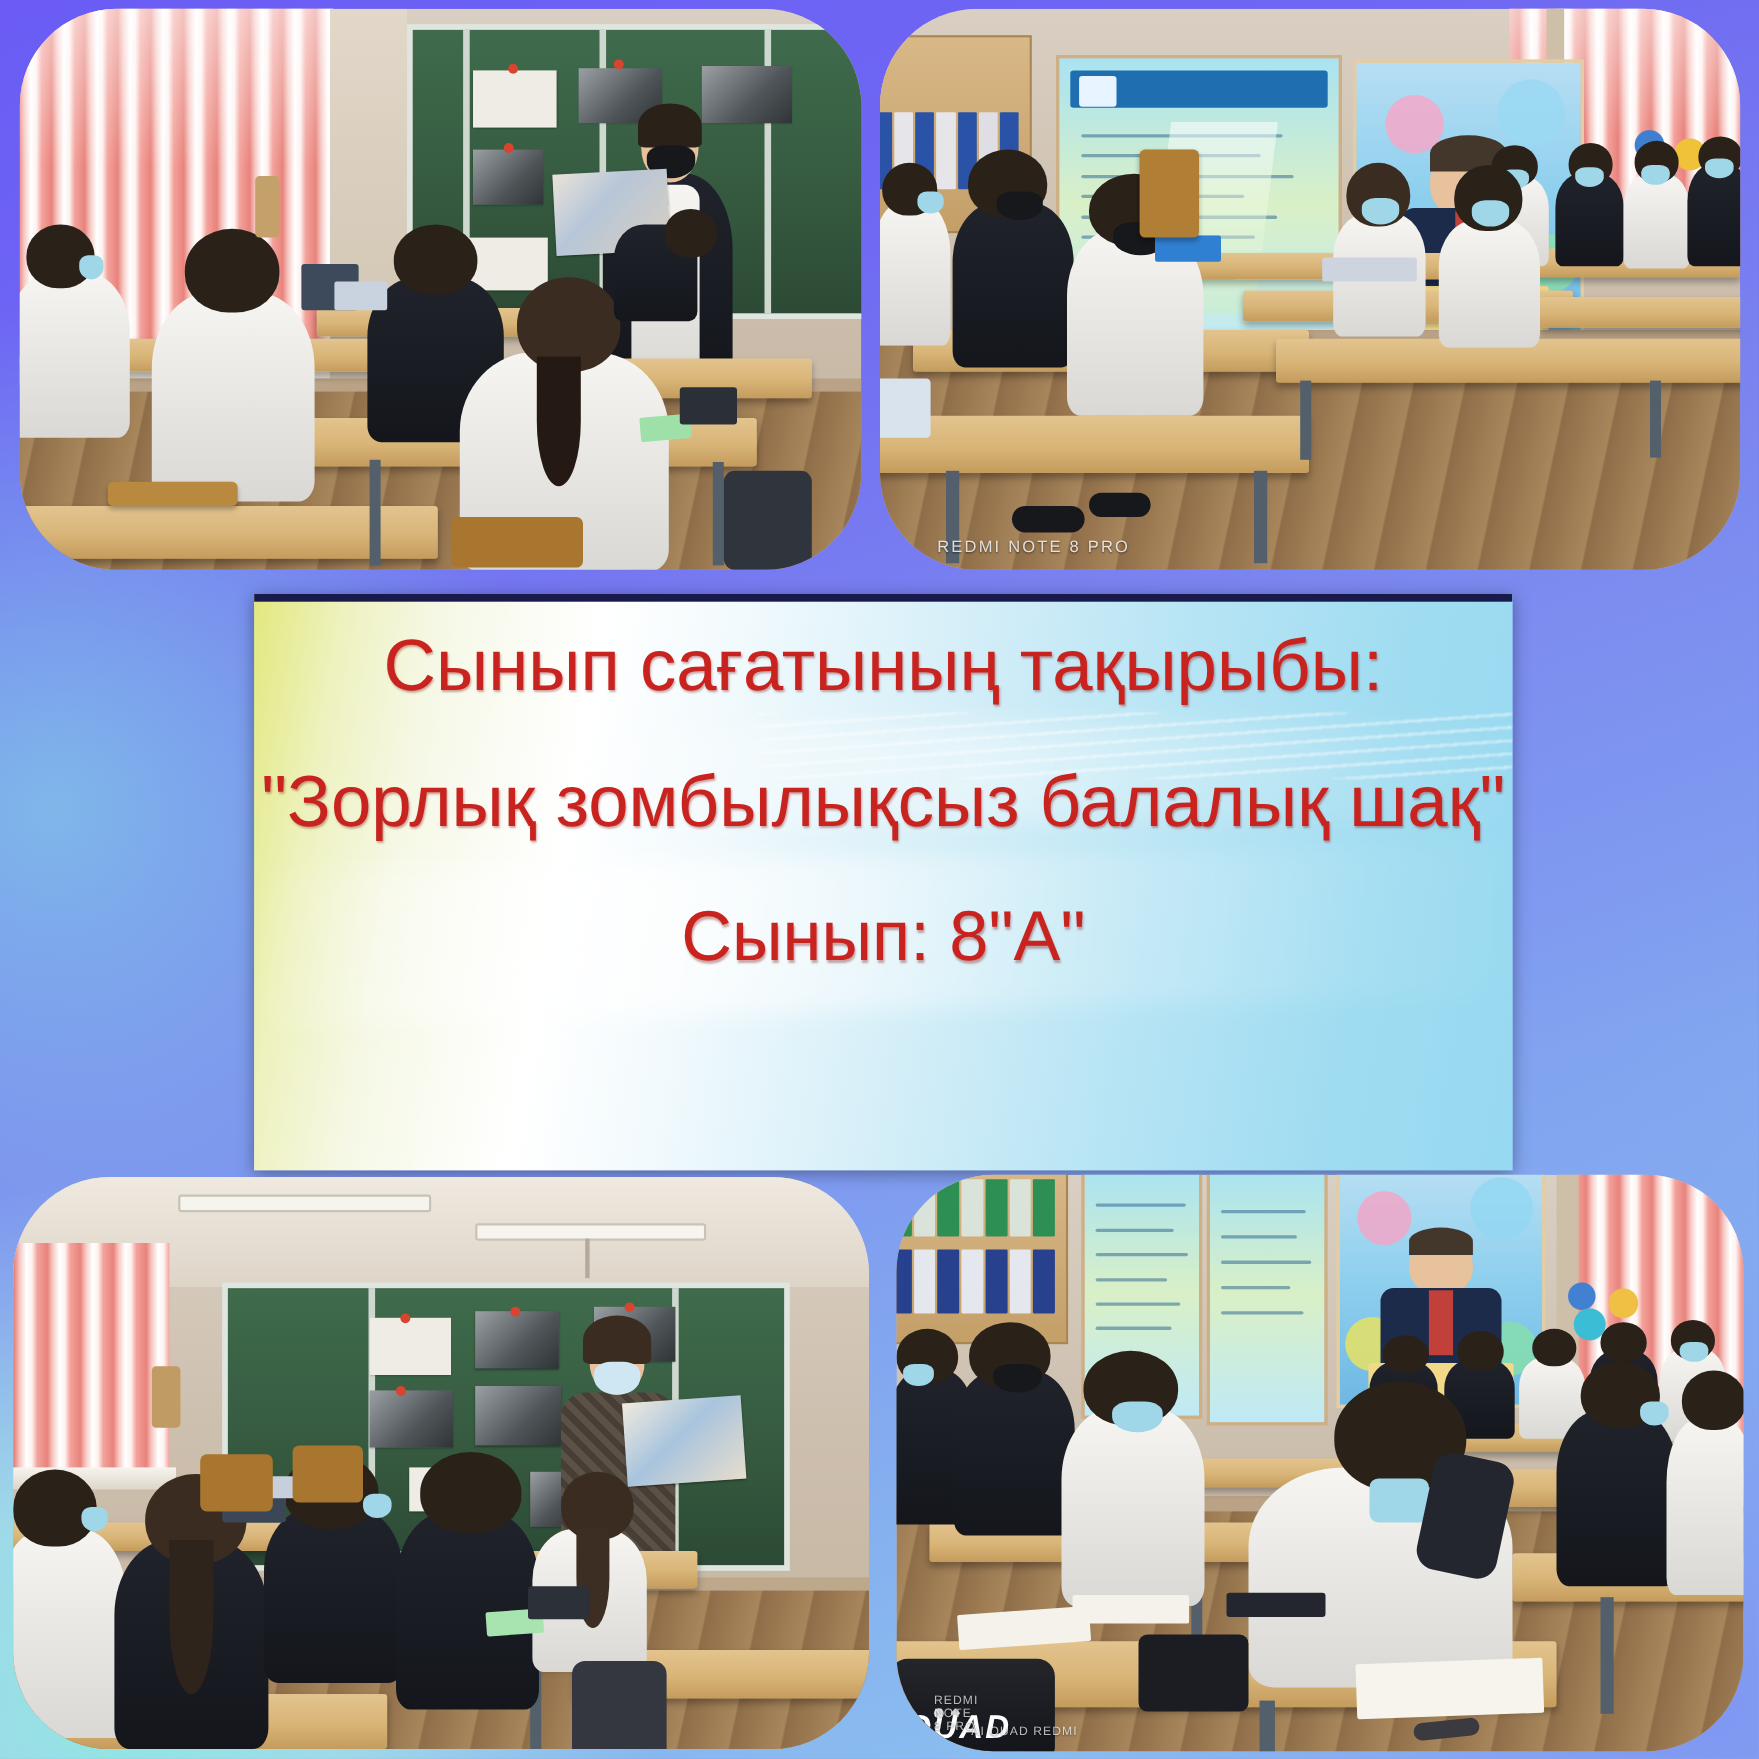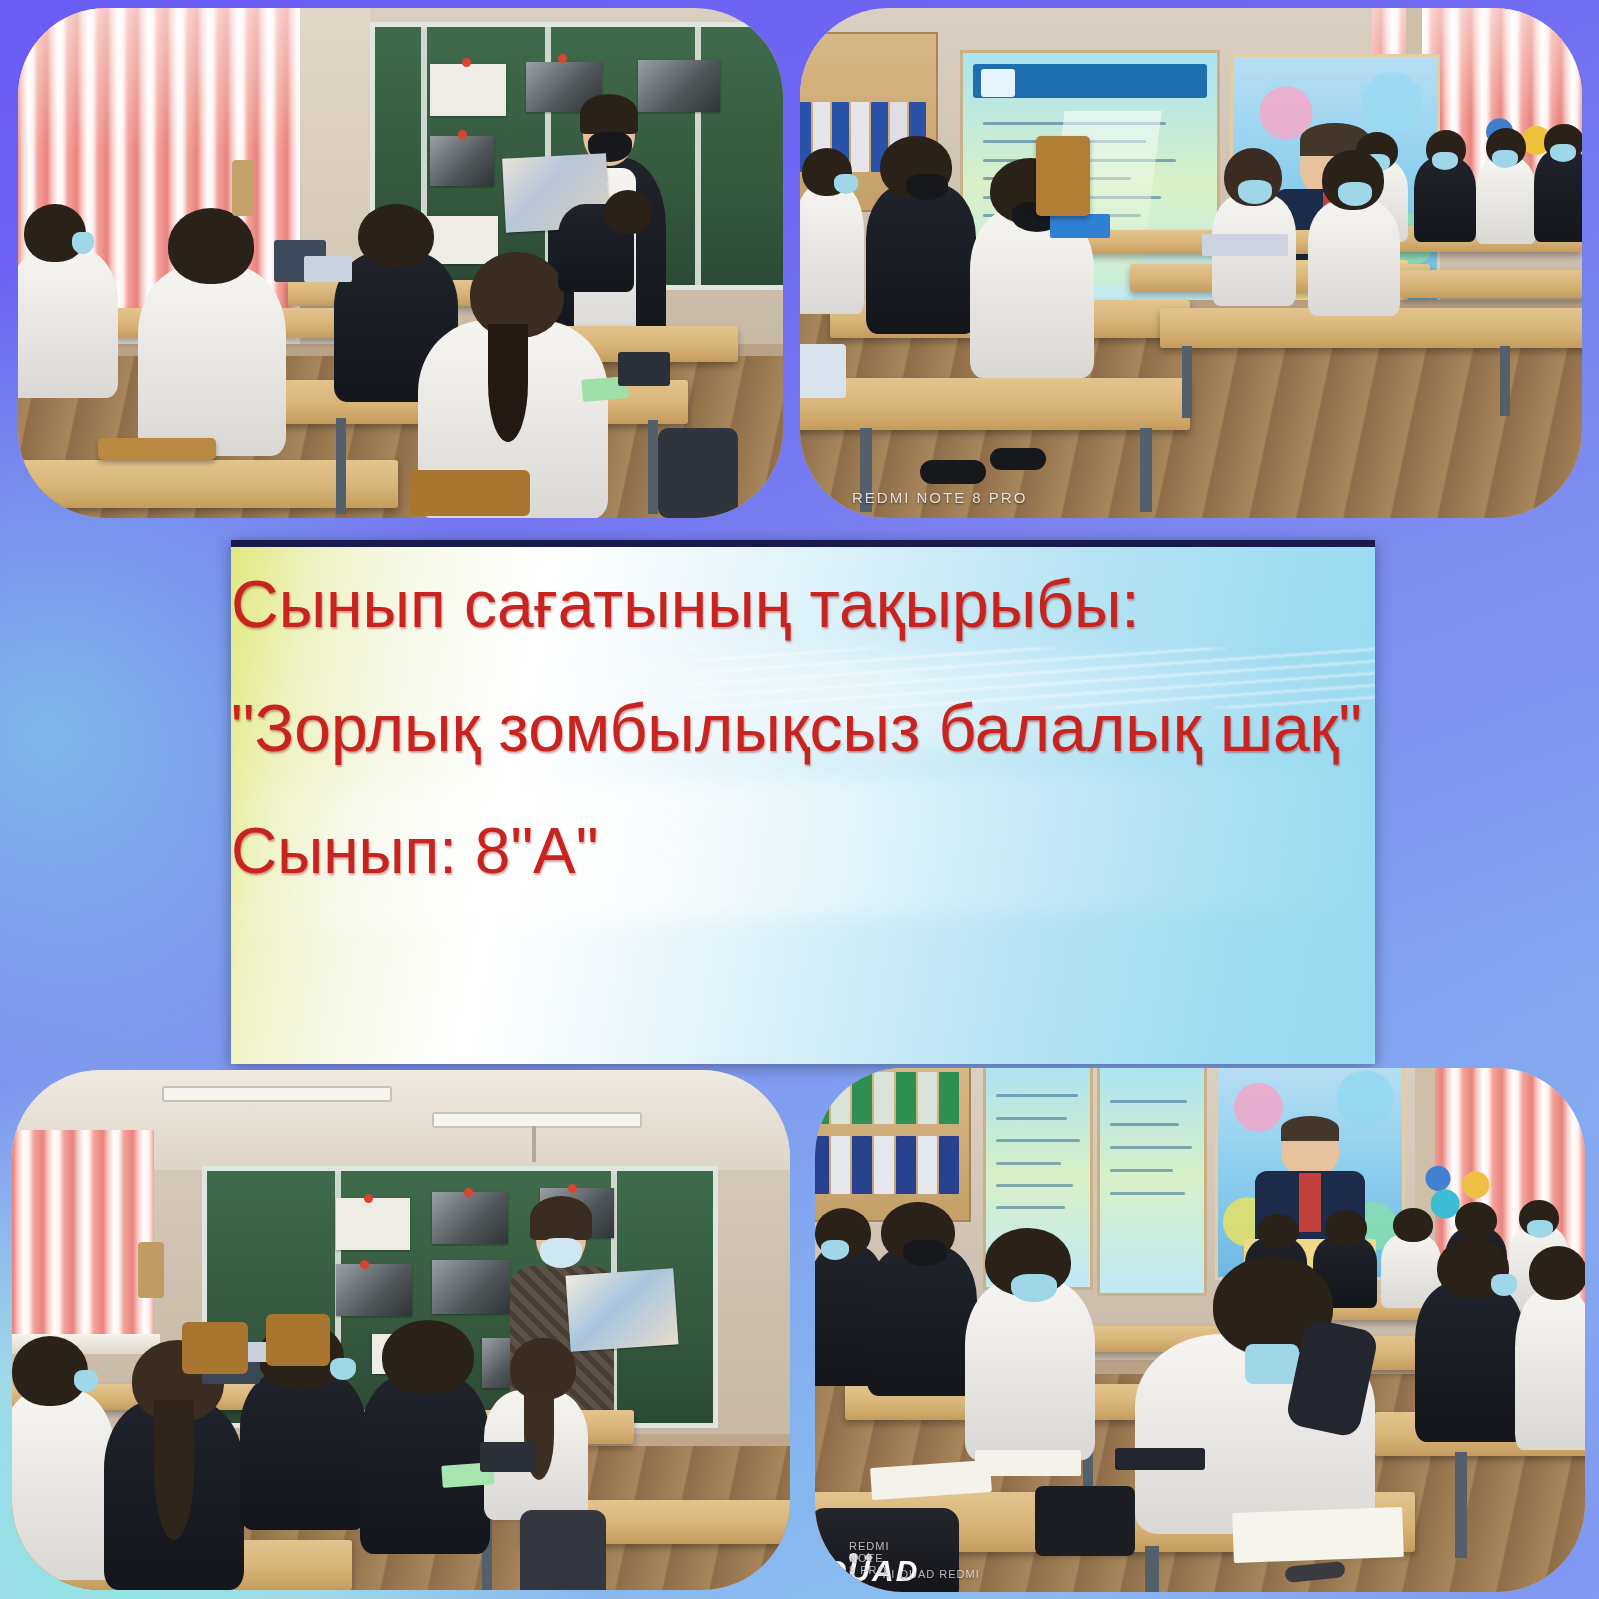--- a/index.html
+++ b/index.html
@@ -91,21 +91,21 @@
   #slide .sweep{position:absolute;left:0;right:0;height:140px;top:238px;
      background:linear-gradient(95deg,rgba(255,255,255,0) 0%,rgba(255,255,255,.75) 30%,
                 rgba(255,255,255,.25) 62%,rgba(255,255,255,0) 100%);
      transform:rotate(-1.4deg);filter:blur(10px);}
   #slide .sweep2{position:absolute;left:0;right:0;height:90px;top:120px;
      background:linear-gradient(95deg,rgba(255,255,255,0) 10%,rgba(255,255,255,.45) 55%,rgba(255,255,255,0) 100%);
      filter:blur(14px);}
   #slide .lines{position:absolute;left:40%;right:0;top:108px;height:60px;
      background:repeating-linear-gradient(176deg,rgba(255,255,255,.6) 0 2px,rgba(255,255,255,0) 2px 12px);
      filter:blur(1px);}
-  .stext{position:relative;color:#c8231f;
+  .stext{position:relative;text-align:center;color:#c8231f;
      font-family:"Liberation Sans",sans-serif;font-weight:400;
      text-shadow:1px 2px 2px rgba(120,0,0,.35);white-space:nowrap;}
   #line1{top:26px;font-size:66px;}
   #line2{top:74px;font-size:66px;}
   #line3{top:122px;font-size:64px;}
 
   .noclick{pointer-events:none;}
 </style>
 </head>
 <body>

